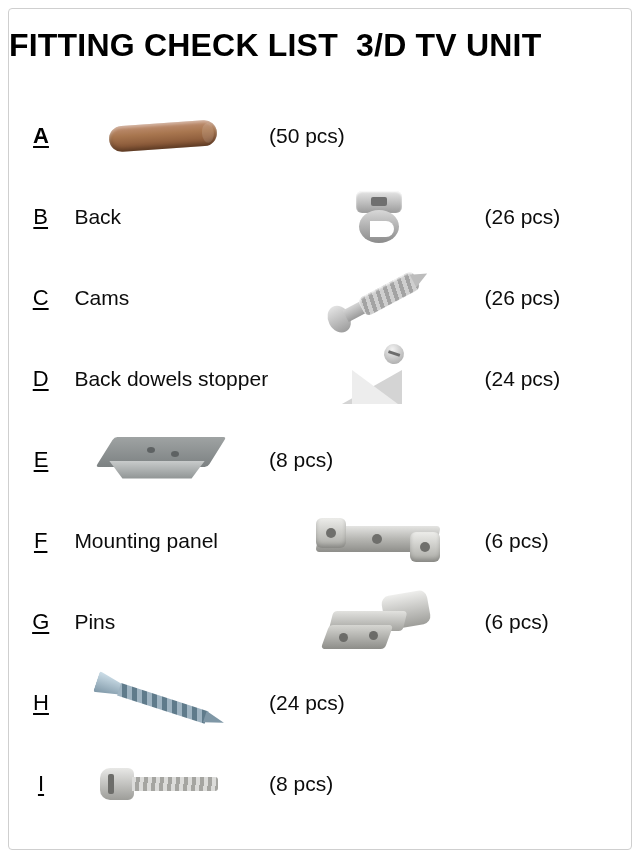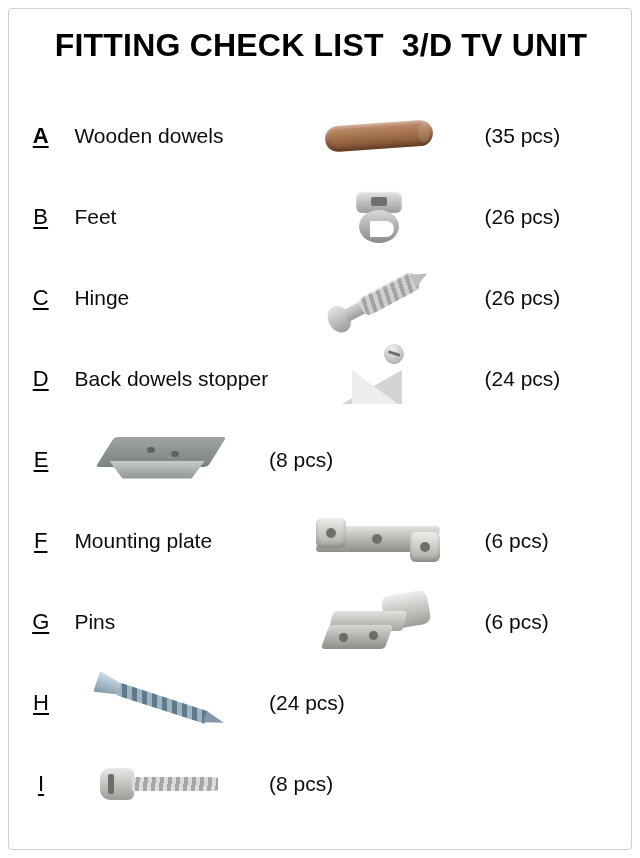--- a/index.html
+++ b/index.html
@@ -30,21 +30,20 @@
     box-sizing: border-box;
     border: 1px solid #cfcfcf;
     border-radius: 4px;
     background: #ffffff;
   }
   .title {
     position: absolute;
     left: 0;
     top: 18px;
     width: 624px;
-    text-align: center;
     font-size: 32px;
     font-weight: bold;
     letter-spacing: 0.2px;
     color: #000000;
     white-space: pre;
   }
   .list {
     position: absolute;
     left: 0;
     top: 86px;
@@ -433,44 +432,43 @@
 
 <div class="page">
   <div class="sheet">
 
     <div class="title">FITTING CHECK LIST  3/D TV UNIT</div>
 
     <div class="list">
 
       <div class="row">
         <div class="letter">A</div>
-        <div class="label">Wooden dowels</div>
         <div class="art">
           <div class="center dowel"></div>
         </div>
-        <div class="qty">(35 pcs)</div>
+        <div class="qty">(50 pcs)</div>
       </div>
 
       <div class="row">
         <div class="letter plain">B</div>
-        <div class="label">Feet</div>
+        <div class="label">Back</div>
         <div class="art">
           <div class="center cam">
             <div class="top"></div>
               <div class="slot"></div>
               <div class="body"></div>
               <div class="notch"></div>
           </div>
         </div>
         <div class="qty">(26 pcs)</div>
       </div>
 
       <div class="row">
         <div class="letter plain">C</div>
-        <div class="label">Hinge</div>
+        <div class="label">Cams</div>
         <div class="art">
           <div class="center pin">
             <div class="head"></div>
               <div class="neck"></div>
               <div class="shaft"></div>
               <div class="tip"></div>
           </div>
         </div>
         <div class="qty">(26 pcs)</div>
       </div>
@@ -496,21 +494,21 @@
               <div class="front"></div>
             <div class="hole h1"></div>
               <div class="hole h2"></div>
           </div>
         </div>
         <div class="qty">(8 pcs)</div>
       </div>
 
       <div class="row">
         <div class="letter plain">F</div>
-        <div class="label">Mounting plate</div>
+        <div class="label">Mounting panel</div>
         <div class="art">
           <div class="center mplate">
             <div class="bar"></div>
               <div class="lug l1"></div>
               <div class="lug l2"></div>
             <div class="hole ho1"></div>
               <div class="hole ho2"></div>
               <div class="hole ho3"></div>
           </div>
         </div>

